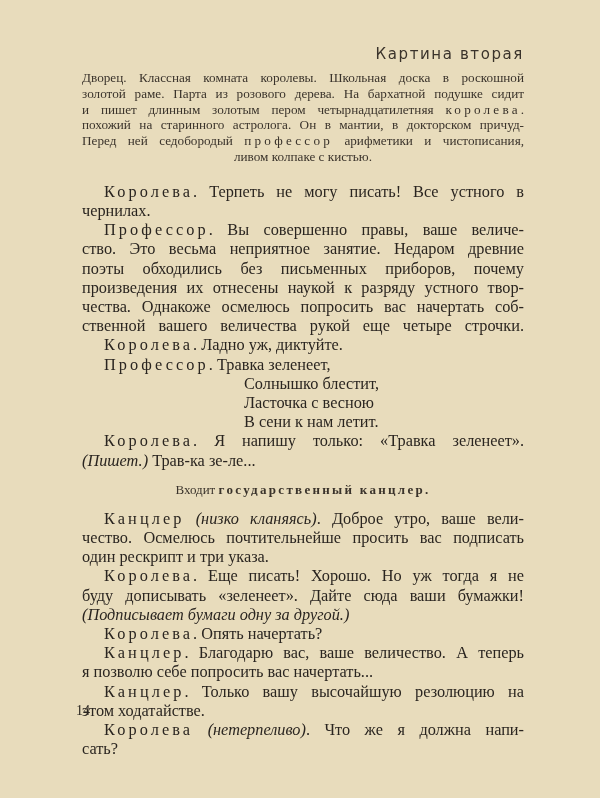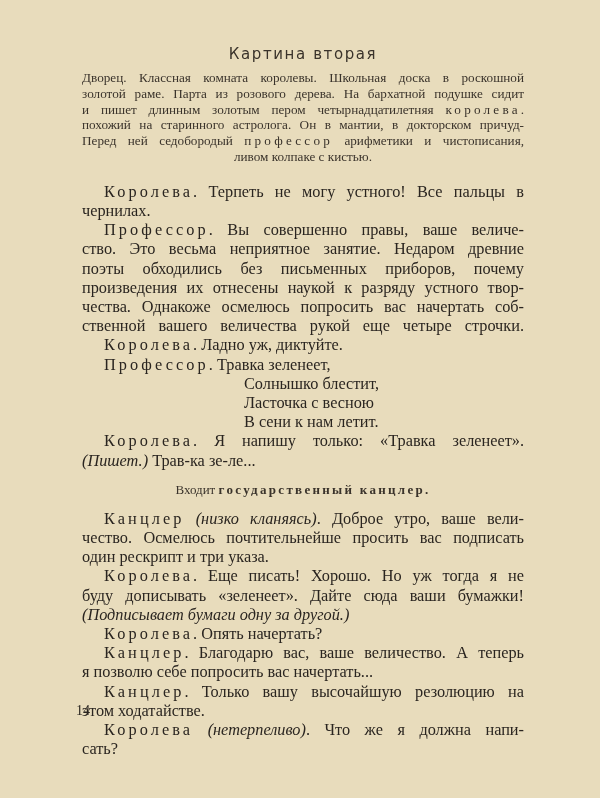--- a/index.html
+++ b/index.html
@@ -15,21 +15,21 @@
       font-family: "Liberation Serif", "DejaVu Serif", serif;
       color: #2a2520;
     }
     .page {
       position: absolute;
       left: 82px;
       top: 44px;
       width: 442px;
     }
     .scene-title {
-      text-align: center;
+      text-align: right;
       font-family: "DejaVu Sans", "Liberation Sans", sans-serif;
       font-size: 15px;
       letter-spacing: 1.6px;
       color: #3a332b;
       margin: 0 0 6px 0;
       height: 20px;
       line-height: 20px;
     }
     .stage {
       font-size: 13.2px;
@@ -119,21 +119,21 @@
     <span class="line">золотой раме. Парта из розового дерева. На бархатной подушке сидит</span>
     <span class="line"><span>и пишет длинным золотым пером четырнадцатилетняя </span><span class="spaced">королева</span><span>.</span></span>
     <span class="line">похожий на старинного астролога. Он в мантии, в докторском причуд-</span>
     <span class="line"><span>Перед ней седобородый </span><span class="spaced">профессор</span><span> арифметики и чистописания,</span></span>
     <span class="line last">ливом колпаке с кистью.</span>
   </div>
 
   <div class="body-text">
 
     <div class="para">
-      <span class="line first"><span class="speaker">Королева</span><span>. Терпеть не могу устного! Все пальцы в</span></span>
+      <span class="line first"><span class="speaker">Королева</span><span>. Терпеть не могу писать! Все устного в</span></span>
       <span class="line short">чернилах.</span>
     </div>
 
     <div class="para">
       <span class="line first"><span class="speaker">Профессор</span><span>. Вы совершенно правы, ваше величе-</span></span>
       <span class="line">ство. Это весьма неприятное занятие. Недаром древние</span>
       <span class="line">поэты обходились без письменных приборов, почему</span>
       <span class="line">произведения их отнесены наукой к разряду устного твор-</span>
       <span class="line">чества. Однакоже осмелюсь попросить вас начертать соб-</span>
       <span class="line">ственной вашего величества рукой еще четыре строчки.</span>

